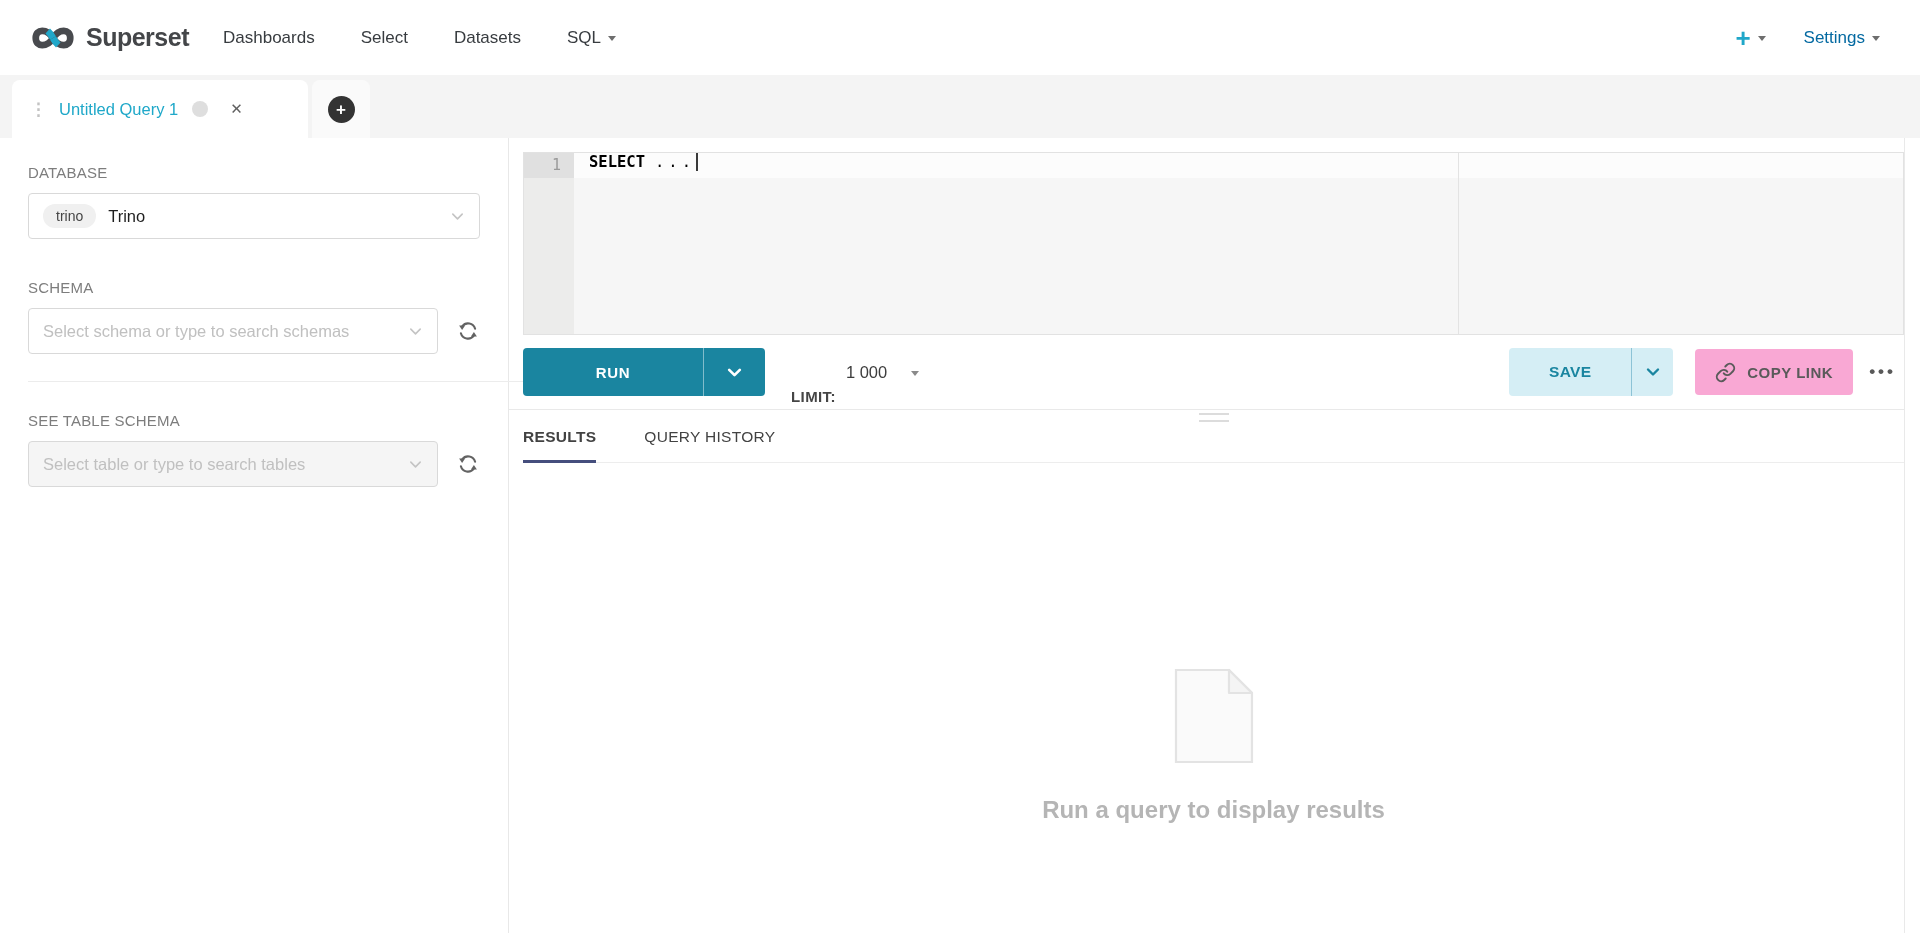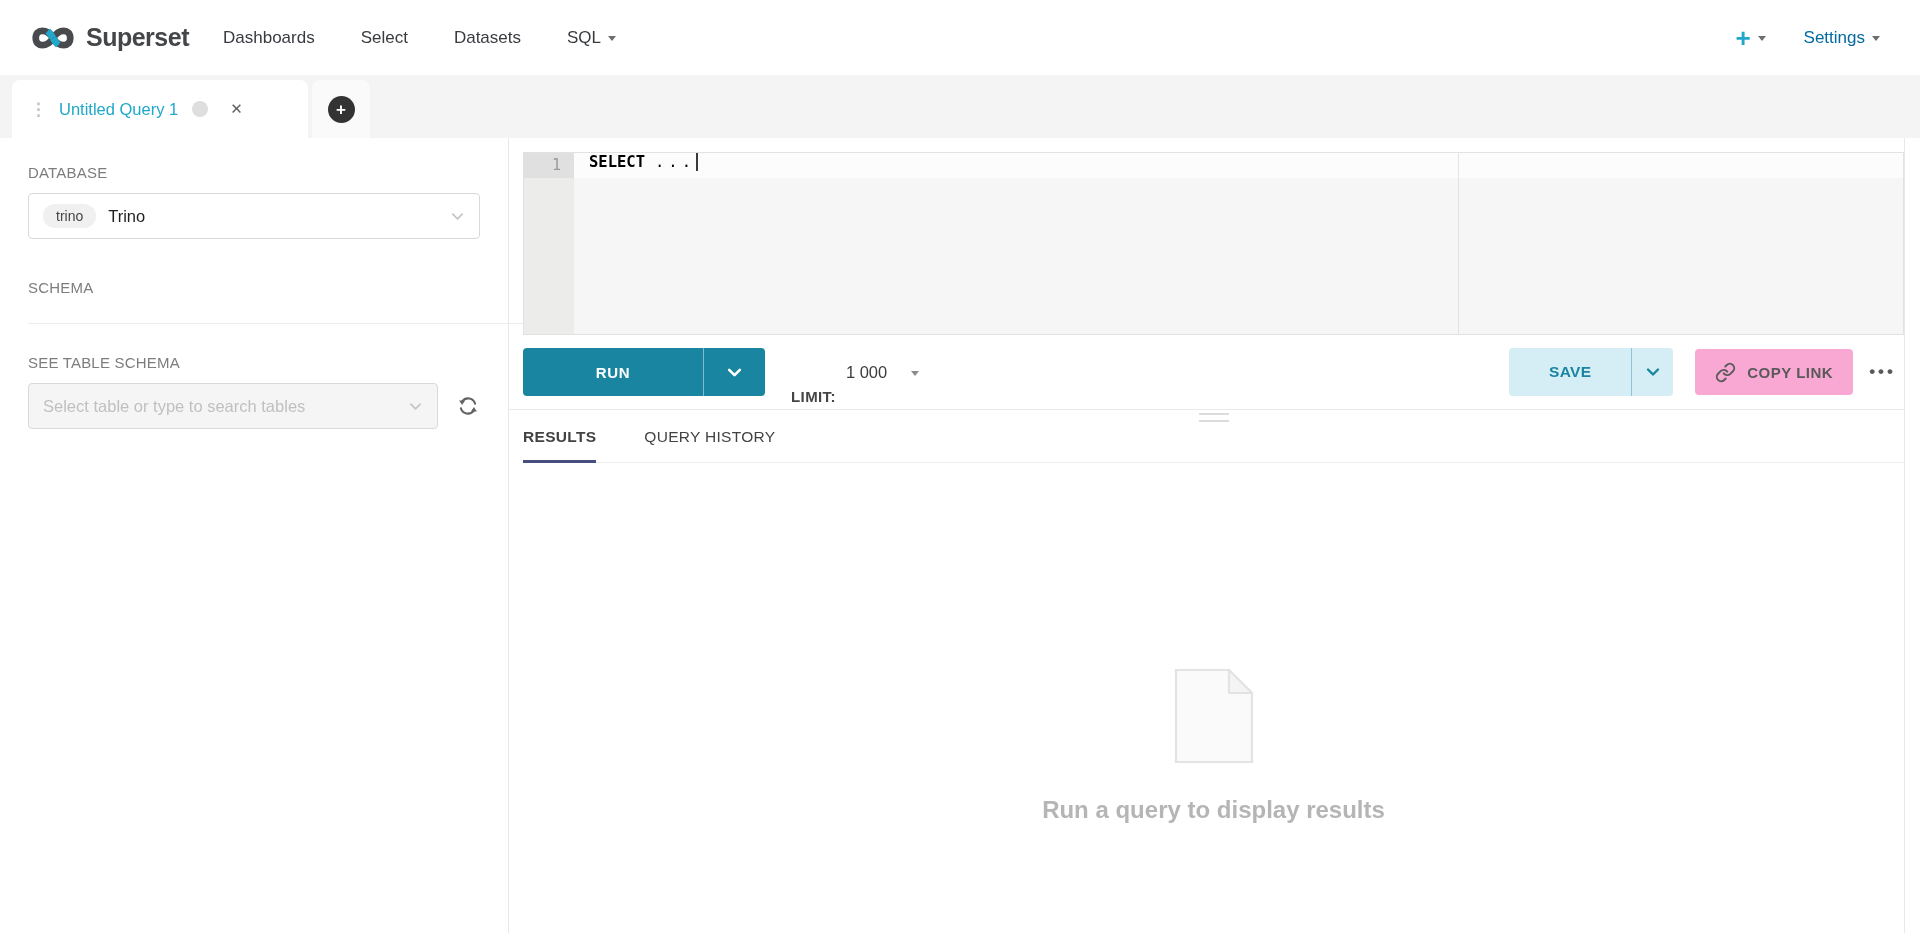--- a/index.html
+++ b/index.html
@@ -172,20 +172,40 @@
               <svg width="15" height="15" viewBox="0 0 16 16">
                   <polyline points="3,5.5 8,10.5 13,5.5" fill="none" stroke="#c4c4c4" stroke-width="1.7" stroke-linecap="round" stroke-linejoin="round"></polyline>
                 </svg>
             </span>
           </div>
         </div>
       </div>
 
       <div class="field">
         <div class="f-label">SCHEMA</div>
+        <div class="sel-row">
+          <div class="select">
+            <span class="sel-placeholder">Select schema or type to search schemas</span>
+            <span class="sel-chevron">
+              <svg width="15" height="15" viewBox="0 0 16 16">
+                  <polyline points="3,5.5 8,10.5 13,5.5" fill="none" stroke="#c4c4c4" stroke-width="1.7" stroke-linecap="round" stroke-linejoin="round"></polyline>
+                </svg>
+            </span>
+          </div>
+          <span class="sync-btn">
+            <svg width="24" height="24" viewBox="0 0 24 24">
+              <g fill="none" stroke="#636363" stroke-width="2.1" stroke-linecap="round">
+                <path d="M6.2 7.4 A 7.3 7.3 0 0 1 19.1 9.8"></path>
+                <path d="M17.8 16.6 A 7.3 7.3 0 0 1 4.9 14.2"></path>
+              </g>
+              <polygon points="3.1,6.4 9.1,6.4 6.1,11" fill="#636363"></polygon>
+              <polygon points="14.9,17.6 20.9,17.6 17.9,13" fill="#636363"></polygon>
+            </svg>
+          </span>
+        </div>
       </div>
 
       <div class="side-divider"></div>
 
       <div class="field" style="margin-top:0">
         <div class="f-label">SEE TABLE SCHEMA</div>
         <div class="sel-row">
           <div class="select disabled">
             <span class="sel-placeholder">Select table or type to search tables</span>
             <span class="sel-chevron">

